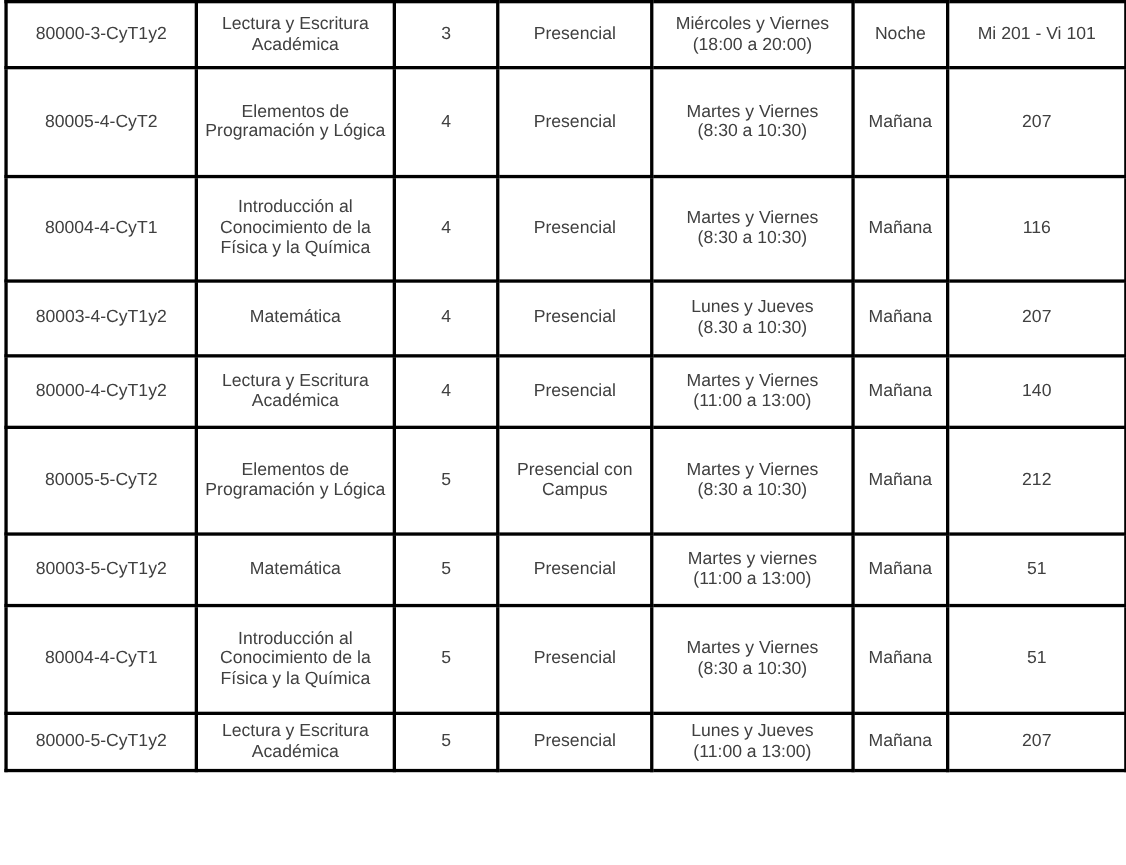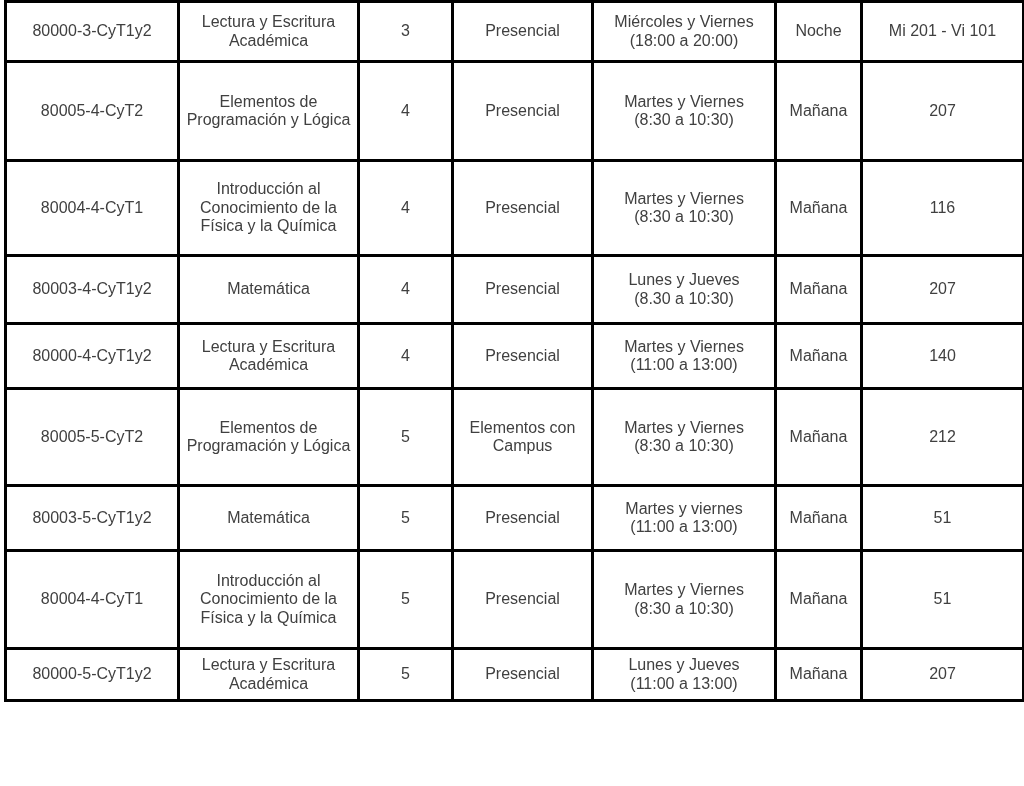--- a/index.html
+++ b/index.html
@@ -108,21 +108,21 @@
         <div>Martes y Viernes</div>
         <div>(11:00 a 13:00)</div>
       </td>
       <td>Mañana</td>
       <td>140</td>
     </tr>
     <tr style="height:97px">
       <td>80005-5-CyT2</td>
       <td>Elementos de Programación y Lógica</td>
       <td>5</td>
-      <td>Elementos con Campus</td>
+      <td>Presencial con Campus</td>
       <td>
         <div>Martes y Viernes</div>
         <div>(8:30 a 10:30)</div>
       </td>
       <td>Mañana</td>
       <td>212</td>
     </tr>
     <tr style="height:65px">
       <td>80003-5-CyT1y2</td>
       <td>Matemática</td>

